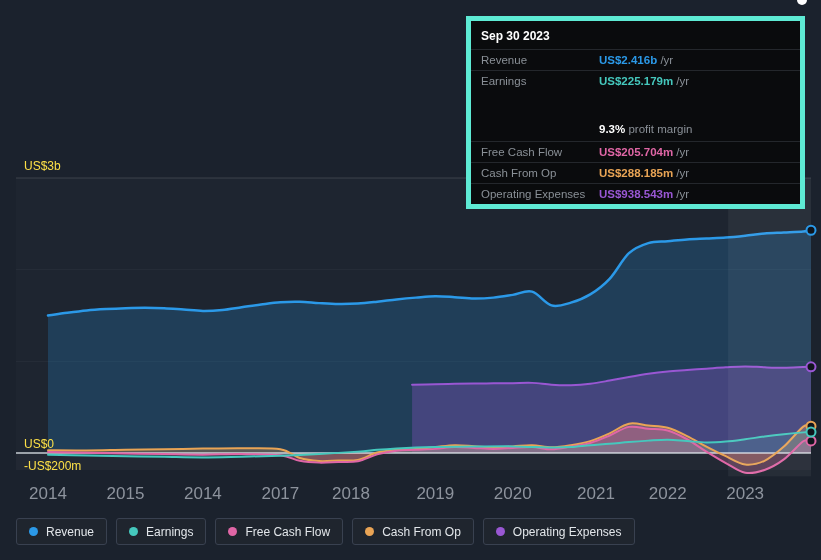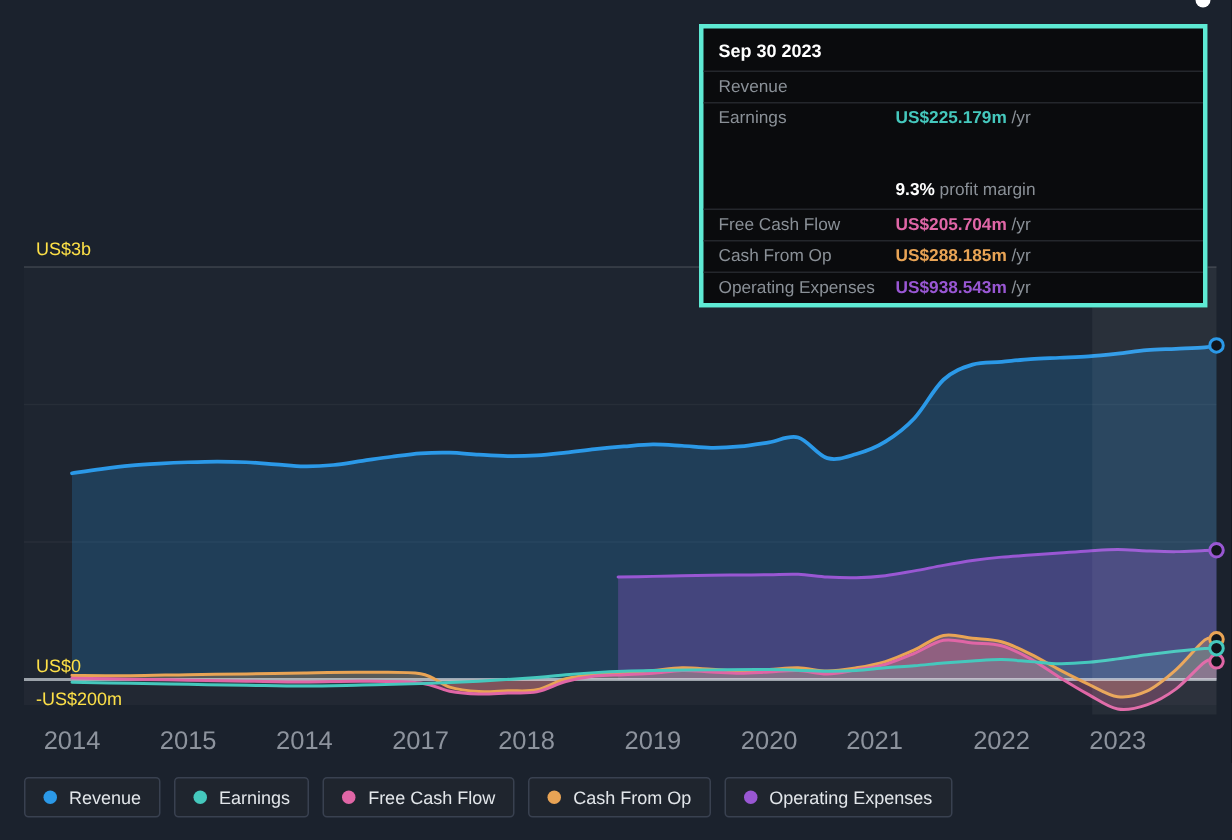--- a/index.html
+++ b/index.html
@@ -7,21 +7,21 @@
     position:relative;width:821px;height:560px;overflow:hidden;
     background:#1b222d;font-family:"Liberation Sans",sans-serif;
     -webkit-font-smoothing:antialiased;
   }
   svg.chart{position:absolute;left:0;top:0;}
   .ylabel{position:absolute;left:24px;font-size:12px;color:#fde047;white-space:nowrap;}
   .xlabel{position:absolute;top:484px;transform:translateX(-50%);font-size:17px;color:#8d939d;}
   
   .tooltip{
     position:absolute;top:16px;left:466px;width:339px;
-    background:#0a0b0d;border:3px solid #5eead4;box-sizing:border-box;
+    background:#0a0b0d;border:5px solid #5eead4;box-sizing:border-box;
     color:#c9ced4;z-index:3;
   }
   .t-head{padding:8px 10px 6px 10px;font-size:12px;font-weight:bold;color:#ffffff;}
   .t-row{display:grid;grid-template-columns:118px 1fr;padding:4px 10px;font-size:11.5px;border-top:1px solid #24272c;align-items:baseline;}
   .t-row.nosep{border-top:none;padding-top:0;padding-bottom:6px;margin-top:32px;}
   .t-label{color:#8a9097;}
   .t-value b{font-weight:bold;}
   .t-unit{color:#8a9097;}
   
   .legend{position:absolute;left:16px;bottom:15px;display:flex;gap:9px;z-index:3;}
@@ -69,30 +69,31 @@
       <div class="ylabel" style="top: 459px;">-US$200m</div>
     </div>
   <div id="x-labels">
       <div class="xlabel" style="left: 48px;">2014</div>
       <div class="xlabel" style="left: 125.462px;">2015</div>
       <div class="xlabel" style="left: 202.924px;">2014</div>
       <div class="xlabel" style="left: 280.386px;">2017</div>
       <div class="xlabel" style="left: 351px;">2018</div>
       <div class="xlabel" style="left: 435.31px;">2019</div>
       <div class="xlabel" style="left: 512.772px;">2020</div>
-      <div class="xlabel" style="left: 583px;">2021</div>
+      <div class="xlabel" style="left: 596px;">2021</div>
       <div class="xlabel" style="left: 667.695px;">2022</div>
       <div class="xlabel" style="left: 745.157px;">2023</div>
     </div>
 
   <div class="tooltip">
     <div class="t-head">Sep 30 2023</div>
     <div id="tooltip-rows">
         <div class="t-row">
           <span class="t-label">Revenue</span>
+          <span class="t-value"><b style="color: rgb(43, 153, 232);">US$2.416b</b><span class="t-unit"> /yr</span></span>
         </div>
         <div class="t-row">
           <span class="t-label">Earnings</span>
           <span class="t-value"><b style="color: rgb(69, 200, 189);">US$225.179m</b><span class="t-unit"> /yr</span></span>
         </div>
         <div class="t-row nosep">
           <span class="t-label"></span>
           <span class="t-value"><b style="color: rgb(255, 255, 255);">9.3%</b><span class="t-unit"> profit margin</span></span>
         </div>
         <div class="t-row">

